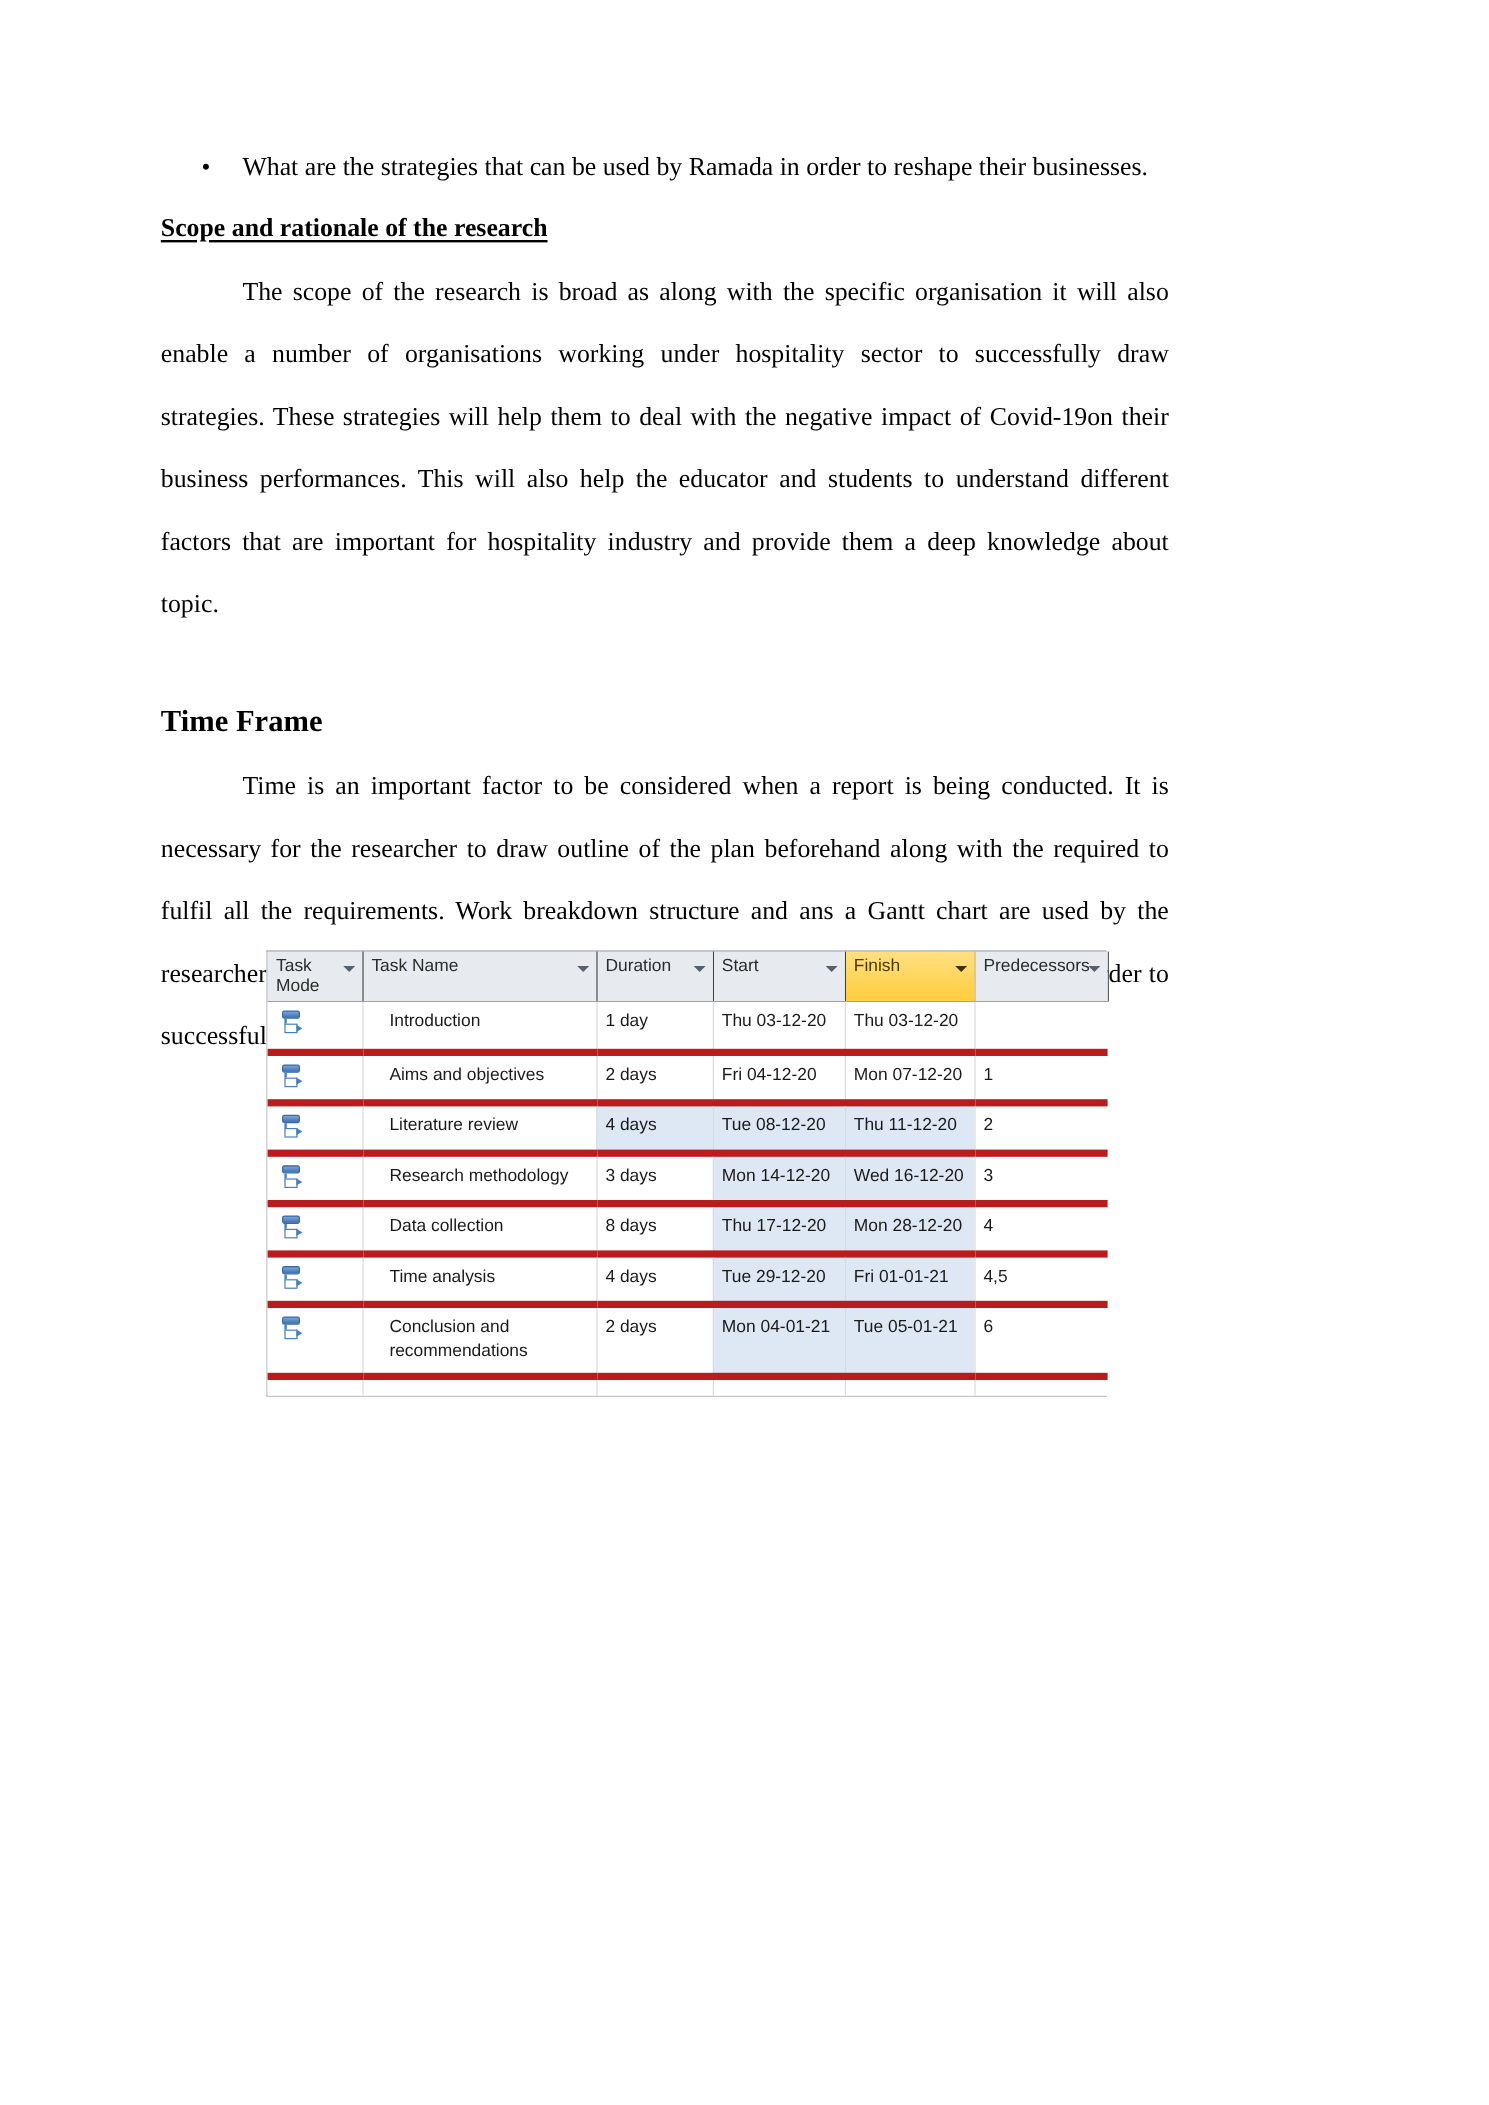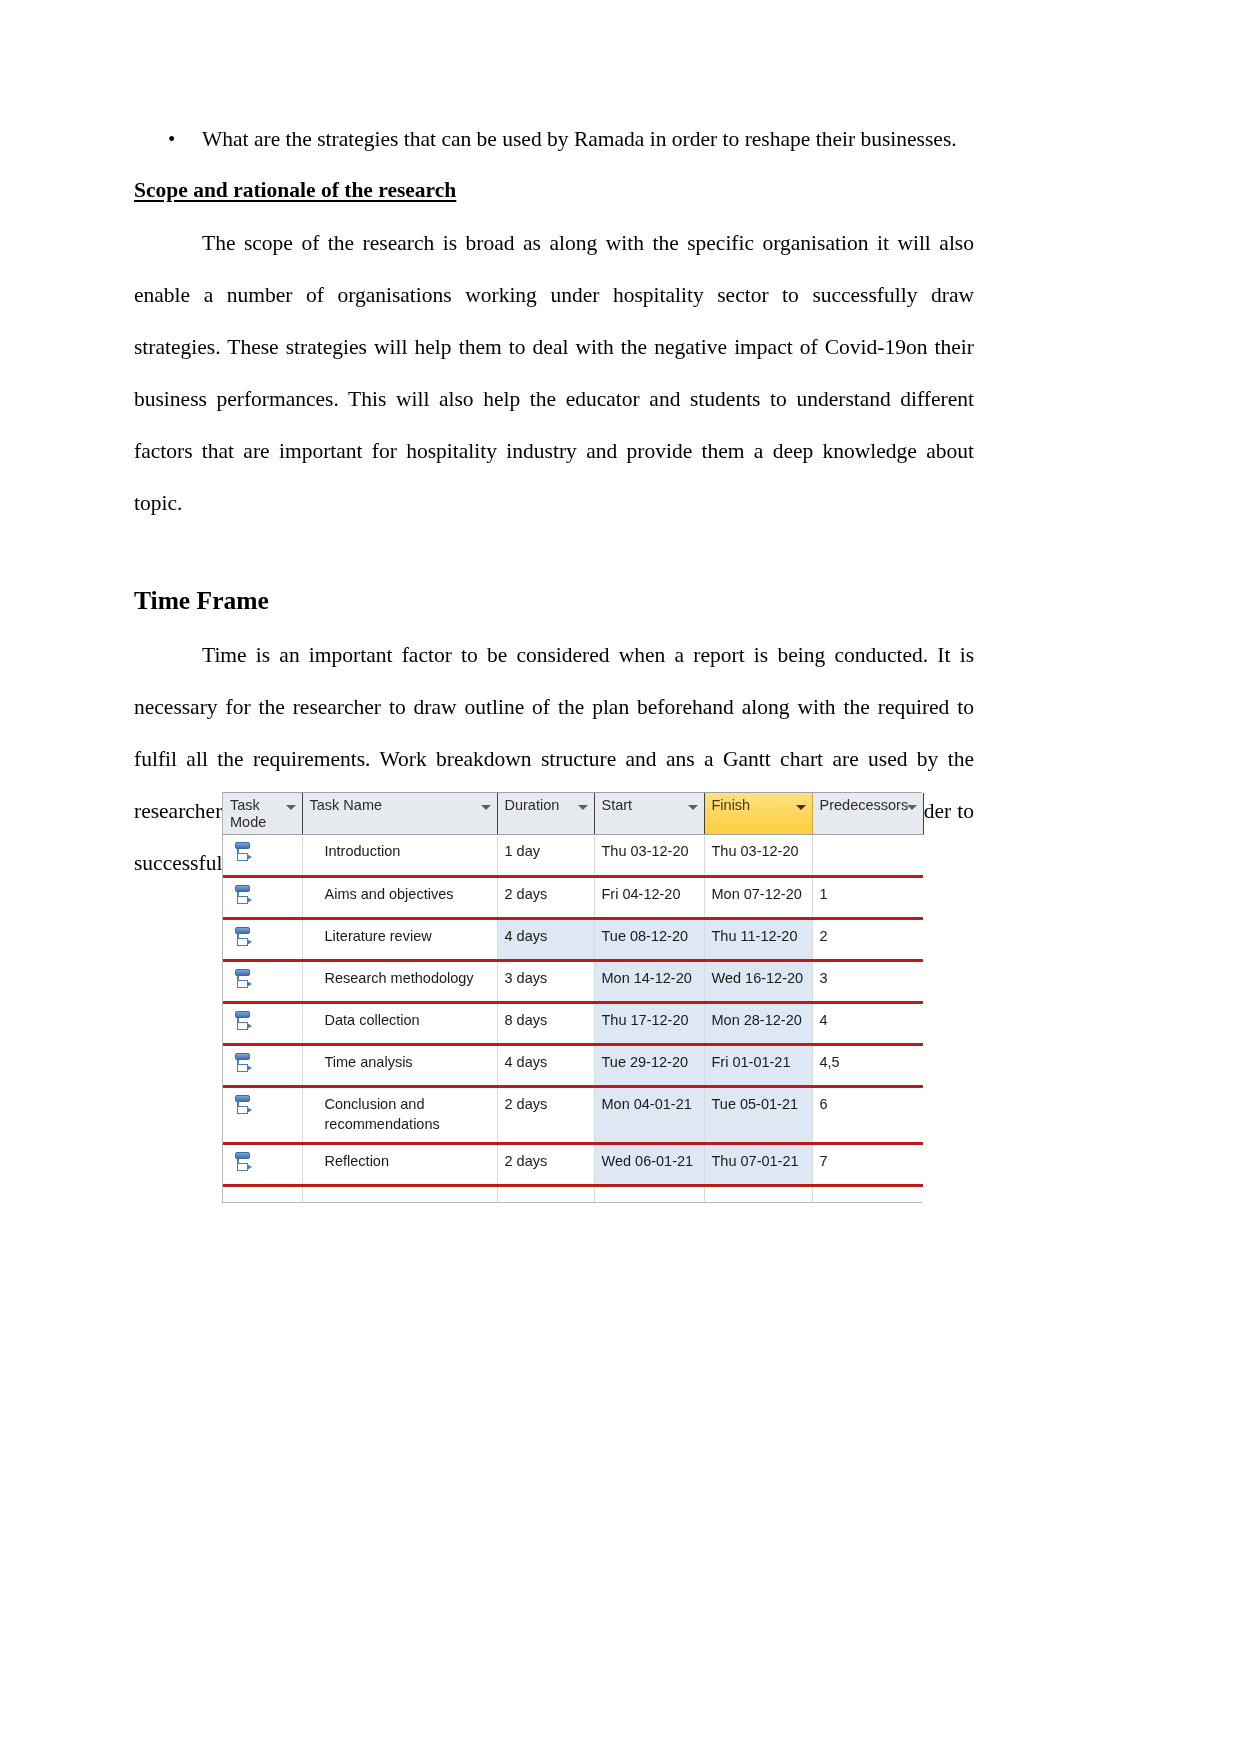--- a/index.html
+++ b/index.html
@@ -140,21 +140,21 @@
     top: 12px;
     width: 0; height: 0;
     border-left: 5px solid transparent;
     border-right: 5px solid transparent;
     border-top: 5px solid #56606b;
   }
   thead th.hl .filter-arrow { border-top-color: #3d3000; }
 
   table.project-table tbody td {
     border-right: 1px solid #d6dade;
-    border-bottom: 3px solid #b91c1c;
+    border-bottom: 6px solid #b91c1c;
     padding: 6px 7px 8px 7px;
     vertical-align: top;
     line-height: 20px;
     height: 42px;
     box-sizing: border-box;
     background: #ffffff;
   }
   table.project-table tbody td.shaded { background: #dde8f4; }
   table.project-table tbody td.mode-cell {
     padding: 6px 0 0 10px;
@@ -324,28 +324,20 @@
             <td>4,5</td>
           </tr>
           <tr>
             <td class="mode-cell"><span class="mode-icon"><span class="bar"></span><span class="stem"></span><span class="arrow-box"></span><span class="arrow-tip"></span></span></td>
             <td class="name-cell">Conclusion and recommendations</td>
             <td>2 days</td>
             <td class="shaded">Mon 04-01-21</td>
             <td class="shaded">Tue 05-01-21</td>
             <td>6</td>
           </tr>
-          <tr>
-            <td class="mode-cell"><span class="mode-icon"><span class="bar"></span><span class="stem"></span><span class="arrow-box"></span><span class="arrow-tip"></span></span></td>
-            <td class="name-cell">Reflection</td>
-            <td>2 days</td>
-            <td class="shaded">Wed 06-01-21</td>
-            <td class="shaded">Thu 07-01-21</td>
-            <td>7</td>
-          </tr>
           <tr class="trailing-row">
             <td></td>
             <td></td>
             <td></td>
             <td></td>
             <td></td>
             <td></td>
           </tr>
         </tbody>
     </table>

